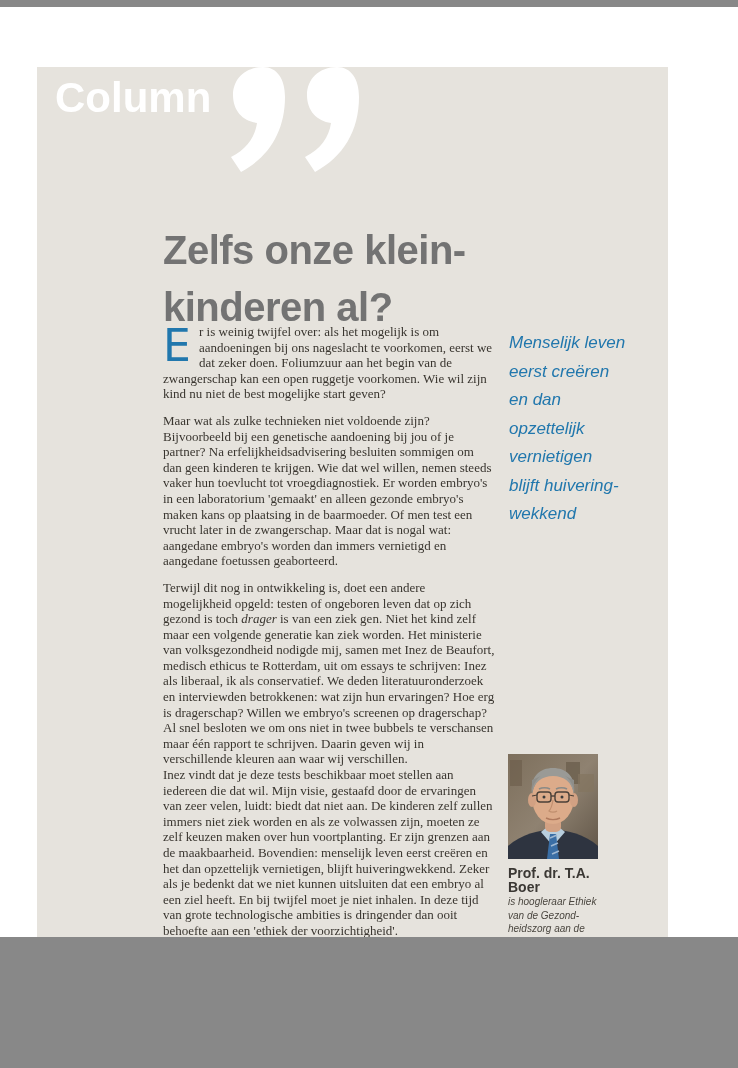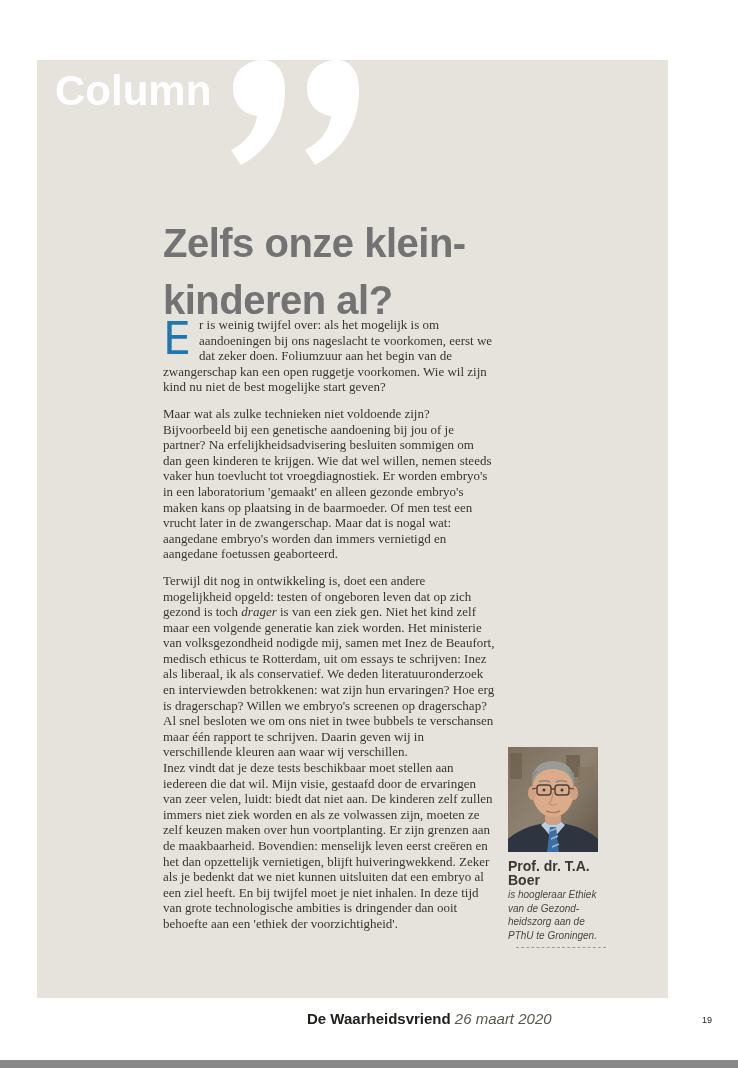--- a/index.html
+++ b/index.html
@@ -1,21 +1,21 @@
 <!DOCTYPE html>
 <html><head>
 <meta charset="utf-8">
 <style>
   html,body{margin:0;padding:0;}
   body{background:#888;}
   .page{
     position:relative;
-    width:738px;height:1060px;
+    width:738px;height:930px;
     background:#ffffff;
-    margin:0 auto;
+    margin:7px auto;
     font-family:"Liberation Sans",sans-serif;
     overflow:hidden;
   }
   .beige-block{
     position:absolute;left:37px;top:60px;width:631px;height:938px;
     background:#e6e3dd;overflow:hidden;
   }
   .section-label{
     position:absolute;left:18px;top:8px;
     font-family:"Liberation Sans",sans-serif;
@@ -94,20 +94,27 @@
       <p class="para">
         <span class="dropcap">E</span><span>r is weinig twijfel over: als het mogelijk is om aandoeningen bij ons nageslacht te voorkomen, eerst we dat zeker doen. Foliumzuur aan het begin van de zwangerschap kan een open ruggetje voorkomen. Wie wil zijn kind nu niet de best mogelijke start geven?</span>
       </p>
       <p class="para gap">Maar wat als zulke technieken niet voldoende zijn? Bijvoorbeeld bij een genetische aandoening bij jou of je partner? Na erfelijkheidsadvisering besluiten sommigen om dan geen kinderen te krijgen. Wie dat wel willen, nemen steeds vaker hun toevlucht tot vroegdiagnostiek. Er worden embryo's in een laboratorium 'gemaakt' en alleen gezonde embryo's maken kans op plaatsing in de baarmoeder. Of men test een vrucht later in de zwangerschap. Maar dat is nogal wat: aangedane embryo's worden dan immers vernietigd en aangedane foetussen geaborteerd.</p>
       <p class="para gap">
         <span>Terwijl dit nog in ontwikkeling is, doet een andere mogelijkheid opgeld: testen of ongeboren leven dat op zich gezond is toch </span><em>drager</em><span> is van een ziek gen. Niet het kind zelf maar een volgende generatie kan ziek worden. Het ministerie van volksgezondheid nodigde mij, samen met Inez de Beaufort, medisch ethicus te Rotterdam, uit om essays te schrijven: Inez als liberaal, ik als conservatief. We deden literatuuronderzoek en interviewden betrokkenen: wat zijn hun ervaringen? Hoe erg is dragerschap? Willen we embryo's screenen op dragerschap? Al snel besloten we om ons niet in twee bubbels te verschansen maar één rapport te schrijven. Daarin geven wij in verschillende kleuren aan waar wij verschillen.</span>
       </p>
       <p class="para">Inez vindt dat je deze tests beschikbaar moet stellen aan iedereen die dat wil. Mijn visie, gestaafd door de ervaringen van zeer velen, luidt: biedt dat niet aan. De kinderen zelf zullen immers niet ziek worden en als ze volwassen zijn, moeten ze zelf keuzen maken over hun voortplanting. Er zijn grenzen aan de maakbaarheid. Bovendien: menselijk leven eerst creëren en het dan opzettelijk vernietigen, blijft huiveringwekkend. Zeker als je bedenkt dat we niet kunnen uitsluiten dat een embryo al een ziel heeft. En bij twijfel moet je niet inhalen. In deze tijd van grote technologische ambities is dringender dan ooit behoefte aan een 'ethiek der voorzichtigheid'.</p>
     </div>
 
+    <div class="pullquote">Menselijk leven
+eerst creëren
+en dan
+opzettelijk
+vernietigen
+blijft huivering-
+wekkend</div>
 
     <svg class="photo" viewBox="0 0 90 105" xmlns="http://www.w3.org/2000/svg" aria-hidden="true">
       <defs>
         <linearGradient id="bgGrad" x1="0" y1="0" x2="1" y2="1">
           <stop offset="0" stop-color="#7d6f5c"></stop>
           <stop offset="0.5" stop-color="#8f8271"></stop>
           <stop offset="1" stop-color="#5f5446"></stop>
         </linearGradient>
       </defs>
       <rect width="90" height="105" fill="url(#bgGrad)"></rect>

